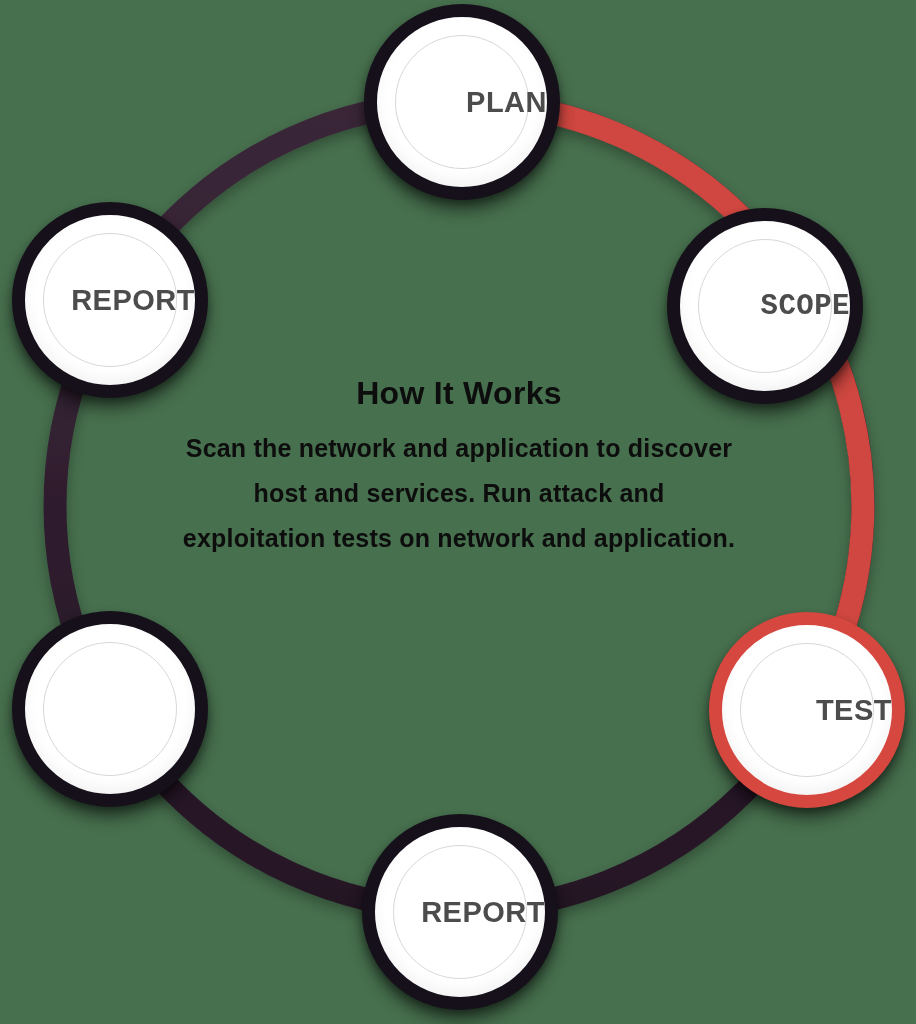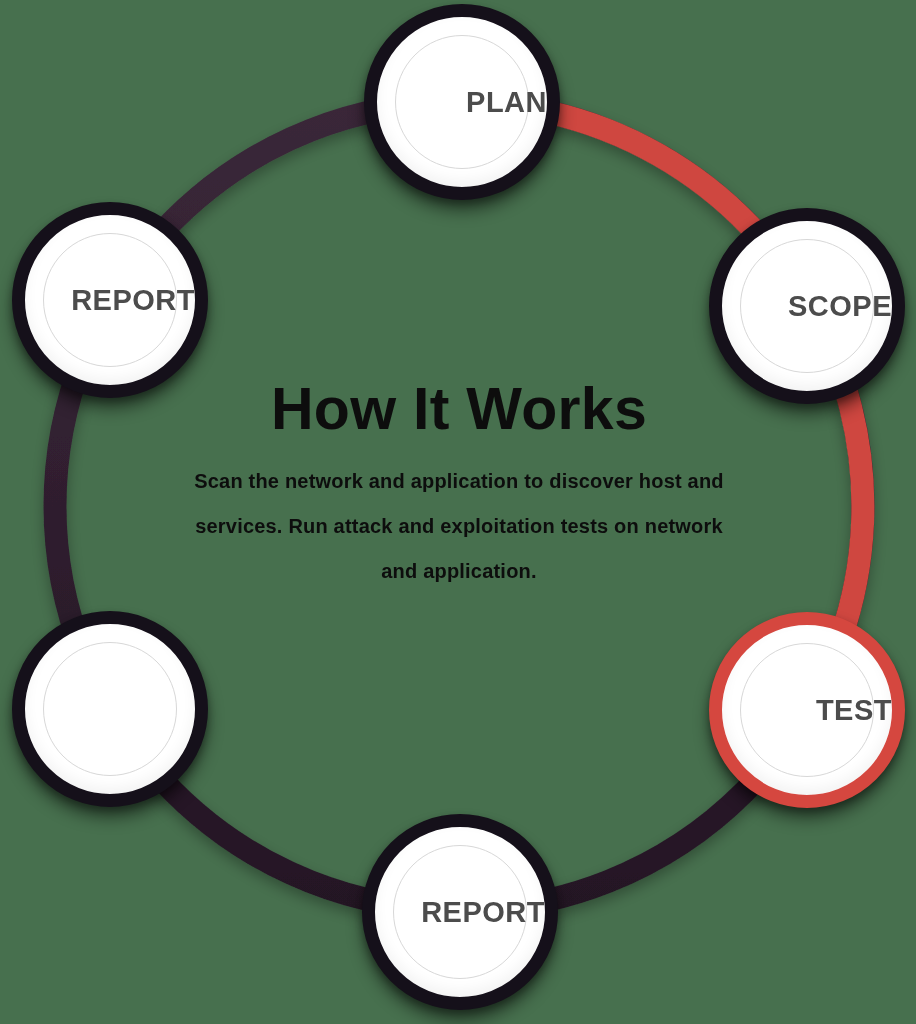--- a/index.html
+++ b/index.html
@@ -70,46 +70,46 @@
     pointer-events: none;
   }
   .node-label {
     position: relative;
     font-size: 29px;
     font-weight: 700;
     letter-spacing: 0.5px;
     color: var(--label);
   }
   .node-plan    { left: 364px; top: 4px;   }
-  .node-scope   { left: 709px; top: 208px; }
+  .node-scope   { left: 667px; top: 208px; font-family: Liberation Mono, monospace; }
   .node-test    { left: 709px; top: 612px; }
   .node-report  { left: 362px; top: 814px; }
   .node-youfix  { left: 12px;  top: 611px; }
   .node-retest  { left: 12px;  top: 202px; }
 
   .center-text {
     position: absolute;
     left: 148px;
     top: 374px;
     width: 622px;
     text-align: center;
     color: var(--text);
   }
   .center-text h2 {
     margin: 0 0 14px 0;
-    font-size: 59px;
+    font-size: 32px;
     line-height: 1.2;
     font-weight: 700;
     letter-spacing: 0.3px;
     color: var(--text);
   }
   .center-text p {
     margin: 0 auto;
     width: 560px;
-    font-size: 20px;
+    font-size: 25px;
     line-height: 45px;
     font-weight: 700;
     letter-spacing: 0.2px;
     color: var(--text);
   }
 </style>
 </head>
 <body>
 
 <div class="stage">

